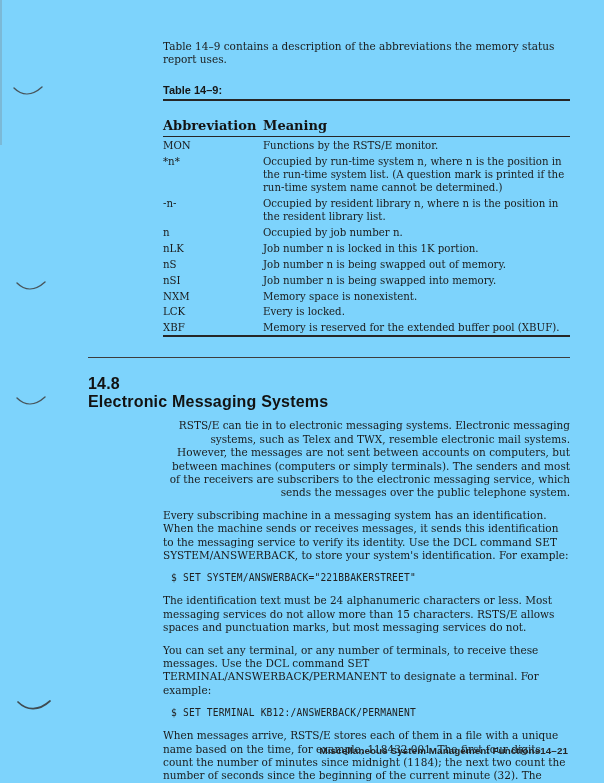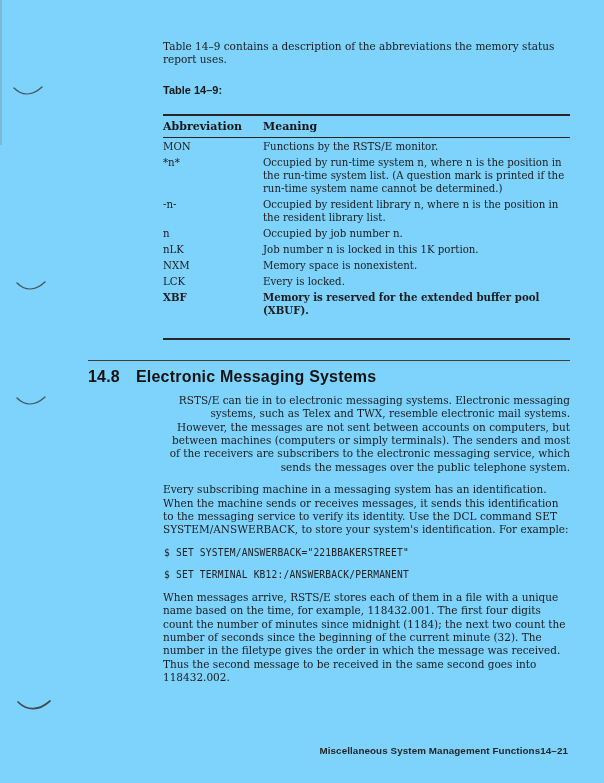--- a/index.html
+++ b/index.html
@@ -19,62 +19,63 @@
   p.body {
     font: 10.5px/13.4px "DejaVu Serif", serif;
     margin:0 0 9px 0;
     color:#1b1b1b;
   }
   .table-caption {
     font-family:"Liberation Sans", sans-serif;
     font-weight:bold;
     font-size:11px;
     color:#161616;
-    margin:17px 0 18px 0;
+    margin:17px 0 3px 0;
     display:flex;
   }
   .table-caption .cap-label { margin-right:13px; }
   table.abbr-table {
     width:100%;
     border-collapse:collapse;
     border-top:2px solid #262626;
     border-bottom:2px solid #262626;
     font: 10.2px/13.1px "DejaVu Serif", serif;
   }
   table.abbr-table th {
     text-align:left;
-    font-size:11px;
-    padding:4px 0 4px 0;
+    font-size:13px;
+    padding:18px 0 4px 0;
     border-bottom:1.4px solid #262626;
     color:#141414;
   }
   table.abbr-table td {
     vertical-align:top;
     padding:2.2px 0 0.6px 0;
   }
   td.abbr-cell, th.abbr-col { width:100px; padding-right:6px; }
-  tr.last-row td { padding-bottom:21px;font-weight:bold; }
+  tr.last-row td { padding-bottom:1px; }
   .section-head {
     display:flex;
     margin:20px 0 0 -75px;
-    padding-top:7px;
+    padding-top:17px;
     border-top:1px solid #3d3d3d;
     font-family:"Liberation Sans", sans-serif;
     font-weight:bold;
     font-size:16px;
     letter-spacing:0.2px;
     color:#121212;
+    flex-direction:column;
   }
   .section-head .sec-num { width:48px; flex:0 0 auto; }
   .section-head + p.body { margin-top:8px;text-align:right; }
   pre.code {
     font-family:"DejaVu Sans Mono", monospace;
     font-size:9.6px;
     letter-spacing:0.2px;
-    margin:10px 0 11px 1px;
+    margin:10px 0 11px 8px;
     white-space:pre;
     color:#222;
   }
   .footer {
     position:absolute;
     top:745px; right:36px;
     font-family:"Liberation Sans", sans-serif;
     font-size:9.8px;
     font-weight:bold;
     color:#252525;
@@ -139,20 +140,28 @@
         </tr>
         <tr>
           <td class="abbr-cell">n</td>
           <td>Occupied by job number n.</td>
         </tr>
         <tr>
           <td class="abbr-cell">nLK</td>
           <td>Job number n is locked in this 1K portion.</td>
         </tr>
         <tr>
+          <td class="abbr-cell">nS</td>
+          <td>Job number n is being swapped out of memory.</td>
+        </tr>
+        <tr>
+          <td class="abbr-cell">nSI</td>
+          <td>Job number n is being swapped into memory.</td>
+        </tr>
+        <tr>
           <td class="abbr-cell">NXM</td>
           <td>Memory space is nonexistent.</td>
         </tr>
         <tr>
           <td class="abbr-cell">LCK</td>
           <td>Every is locked.</td>
         </tr>
         <tr class="last-row">
           <td class="abbr-cell">XBF</td>
           <td>Memory is reserved for the extended buffer pool (XBUF).</td>
@@ -161,20 +170,22 @@
     </table>
 
     <div class="section-head">
       <span class="sec-num">14.8</span>
       <span class="sec-title">Electronic Messaging Systems</span>
     </div>
 
     <p class="body">RSTS/E can tie in to electronic messaging systems. Electronic messaging systems, such as Telex and TWX, resemble electronic mail systems. However, the messages are not sent between accounts on computers, but between machines (computers or simply terminals). The senders and most of the receivers are subscribers to the electronic messaging service, which sends the messages over the public telephone system.</p>
     <p class="body">Every subscribing machine in a messaging system has an identification. When the machine sends or receives messages, it sends this identification to the messaging service to verify its identity. Use the DCL command SET SYSTEM/ANSWERBACK, to store your system's identification. For example:</p>
     <pre class="code">$ SET SYSTEM/ANSWERBACK="221BBAKERSTREET"</pre>
+    <p class="body">The identification text must be 24 alphanumeric characters or less. Most messaging services do not allow more than 15 characters. RSTS/E allows spaces and punctuation marks, but most messaging services do not.</p>
+    <p class="body">You can set any terminal, or any number of terminals, to receive these messages. Use the DCL command SET TERMINAL/ANSWERBACK/PERMANENT to designate a terminal. For example:</p>
     <pre class="code">$ SET TERMINAL KB12:/ANSWERBACK/PERMANENT</pre>
     <p class="body">When messages arrive, RSTS/E stores each of them in a file with a unique name based on the time, for example, 118432.001. The first four digits count the number of minutes since midnight (1184); the next two count the number of seconds since the beginning of the current minute (32). The number in the filetype gives the order in which the message was received. Thus the second message to be received in the same second goes into 118432.002.</p>
 
   </div>
 
   <div class="footer">
     <span>Miscellaneous System Management Functions</span>
     <span class="page-num">14–21</span>
   </div>
 

